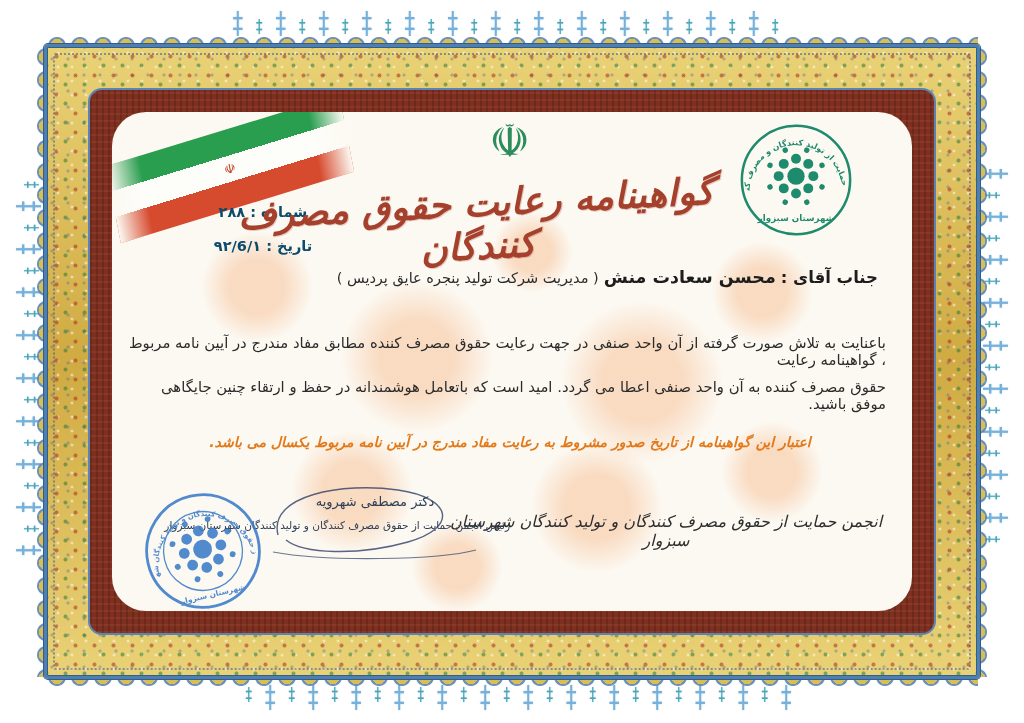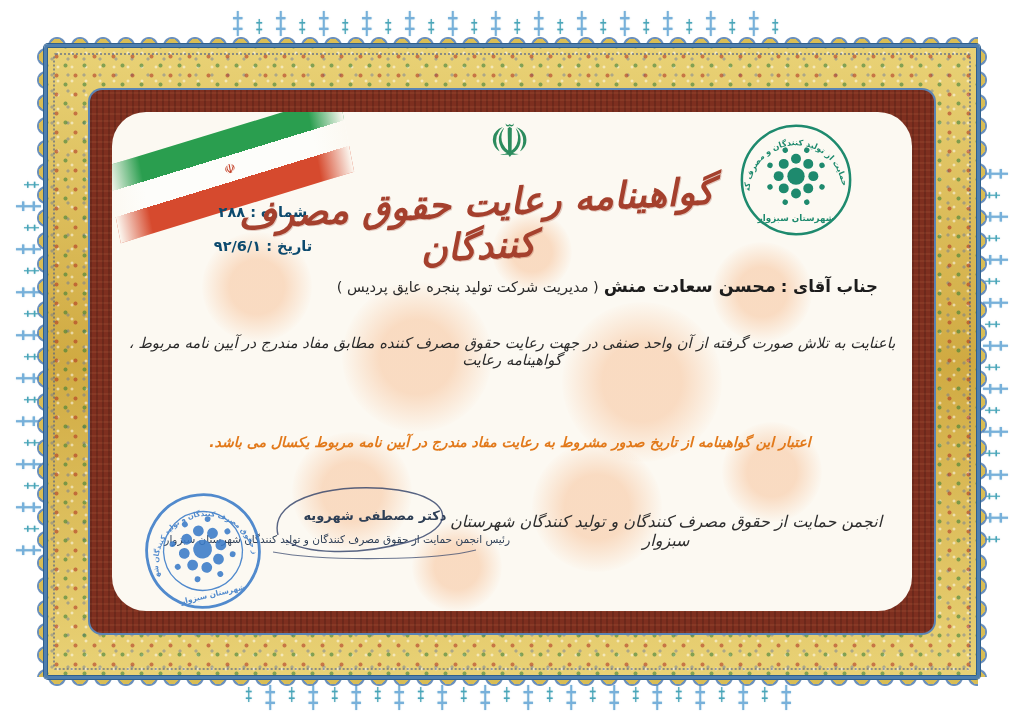--- a/index.html
+++ b/index.html
@@ -68,37 +68,37 @@
   .meta{position:absolute;left:80px;top:92px;width:142px;direction:rtl;text-align:center;
     color:#0c4a6e;font-weight:bold;font-size:14.5px;}
   .meta div{margin-bottom:18px;white-space:nowrap;}
   .title{position:absolute;left:95px;right:165px;top:70px;text-align:center;direction:rtl;
     color:#a5402d;font-size:37px;font-weight:bold;font-style:italic;
     transform:rotate(-3deg);text-shadow:1px 1px 0 rgba(150,60,40,.25);}
 
   .assoc-logo{position:absolute;right:58px;top:10px;width:116px;height:116px;}
 
   
-  .recipient{position:absolute;right:34px;left:30px;top:164px;direction:rtl;
+  .recipient{position:absolute;right:34px;left:30px;top:155px;direction:rtl;
     color:#1d1d1d;font-size:15.5px;}
   .recipient .nm{font-weight:bold;font-size:17.5px;}
   .recipient .sal{font-weight:bold;font-size:16.5px;}
   .recipient .rl{font-size:14.5px;color:#2a2a2a;}
-  .bodyline{position:absolute;right:14px;left:14px;direction:rtl;text-align:center;
-    color:#2b2b2b;font-size:14.8px;font-style:italic;}
+  .bodyline{position:absolute;right:26px;left:14px;direction:rtl;
+    color:#2b2b2b;font-size:14.8px;}
   .b1{top:222px;}
   .b2{top:266px;}
   .validity{position:absolute;right:30px;left:26px;top:322px;direction:rtl;text-align:center;
     color:#e2791a;font-size:14px;font-weight:bold;font-style:italic;}
 
   
   .issuer{position:absolute;right:26px;top:400px;width:440px;direction:rtl;text-align:center;
     color:#2e2e2e;font-size:16px;font-style:italic;}
   .sig{position:absolute;left:128px;top:382px;width:270px;direction:rtl;text-align:center;color:#2e3f56;}
-  .sig .sname{font-size:13px;font-weight:bold;margin-bottom:10px;margin-top:14px;}
+  .sig .sname{font-size:13px;font-weight:normal;margin-bottom:10px;}
   .sig .stitle{font-size:10.5px;white-space:nowrap;}
   .sig svg{position:absolute;left:8px;top:-14px;pointer-events:none;}
 
   .stamp{position:absolute;left:136px;top:490px;width:134px;height:122px;
     transform:rotate(-13deg);opacity:.88;}
 
   .ringtext{font-size:8.3px;font-weight:bold;}
   .citytext{font-size:9px;font-weight:bold;}
 </style>
 </head>
@@ -173,20 +173,21 @@
 
     <div class="title">گواهینامه رعایت حقوق مصرف کنندگان</div>
 
     <div class="recipient">
       <span class="sal">جناب آقای :</span>
       <span class="nm">محسن سعادت منش</span>
       <span class="rl">( مدیریت شرکت تولید پنجره عایق پردیس )</span>
     </div>
 
     <div class="bodyline b1">باعنایت به تلاش صورت گرفته از آن واحد صنفی در جهت رعایت حقوق مصرف کننده مطابق مفاد مندرج در آیین نامه مربوط ، گواهینامه رعایت</div>
+    <div class="bodyline b2">حقوق مصرف کننده به آن واحد صنفی اعطا می گردد. امید است که باتعامل هوشمندانه در حفظ و ارتقاء چنین جایگاهی موفق باشید.</div>
     <div class="validity">اعتبار این گواهینامه از تاریخ صدور مشروط به رعایت مفاد مندرج در آیین نامه مربوط یکسال می باشد.</div>
 
     <div class="issuer">انجمن حمایت از حقوق مصرف کنندگان و تولید کنندگان شهرستان سبزوار</div>
 
     <div class="sig">
       <svg width="250" height="90" viewBox="0 0 250 90">
         <path d="M30,55 C20,15 95,2 150,10 C205,18 210,48 160,62 C110,76 55,74 38,60" fill="none" stroke="#2e3f66" stroke-width="1.4" opacity=".8"></path>
         <path d="M25,72 C80,82 190,80 228,70" fill="none" stroke="#2e3f66" stroke-width="1.2" opacity=".7"></path>
       </svg>
       <div class="sname">دکتر مصطفی شهرویه</div>

